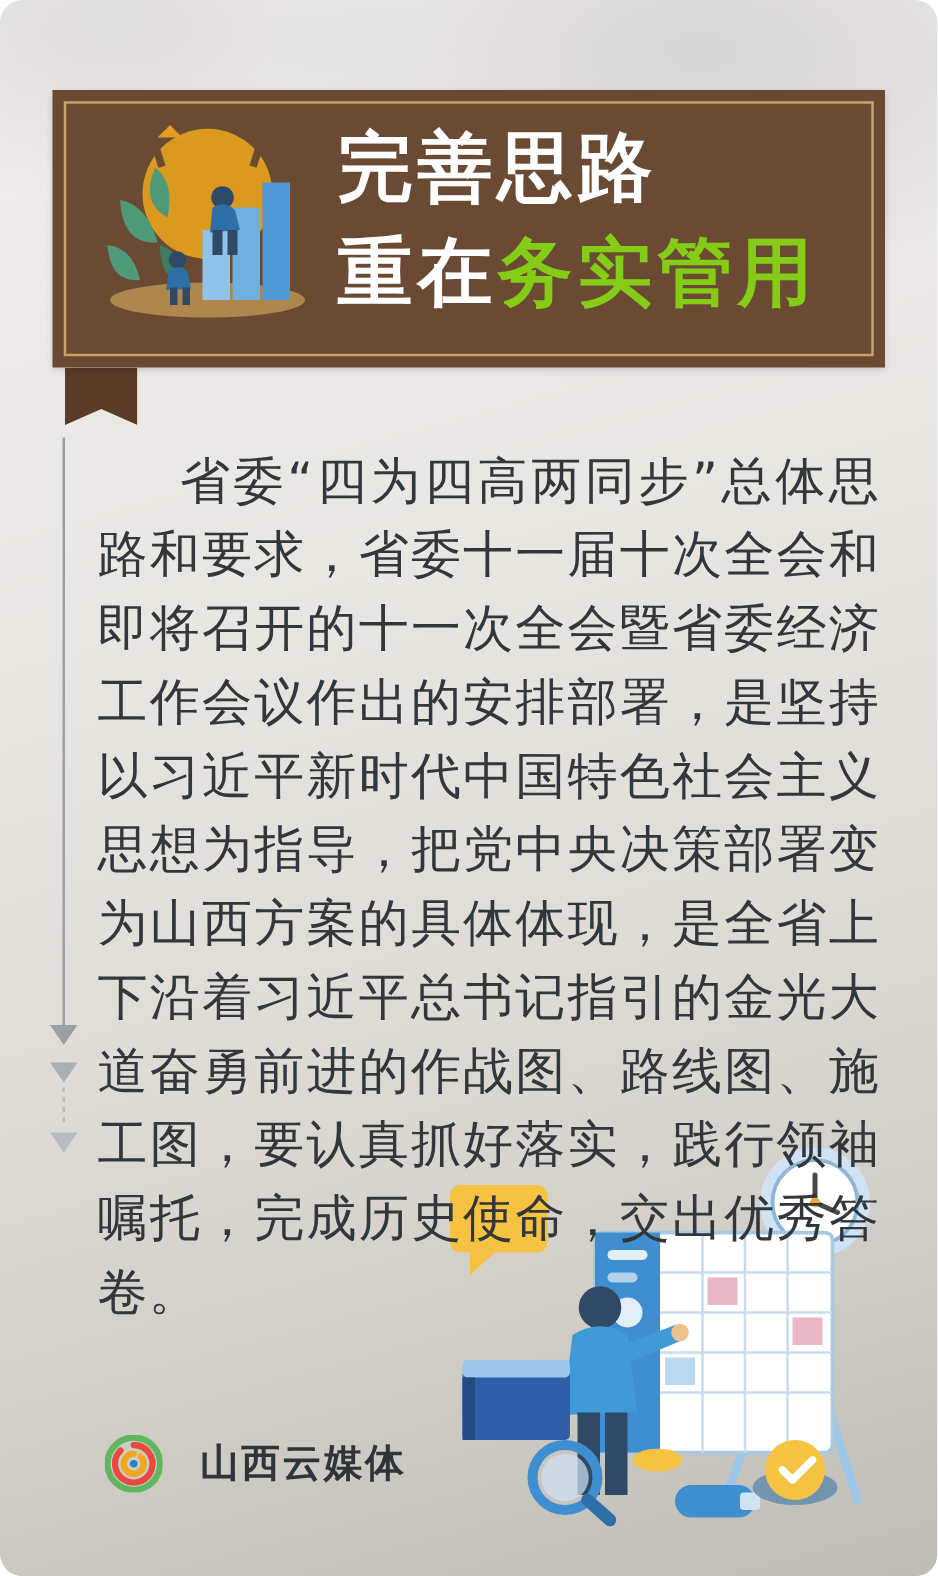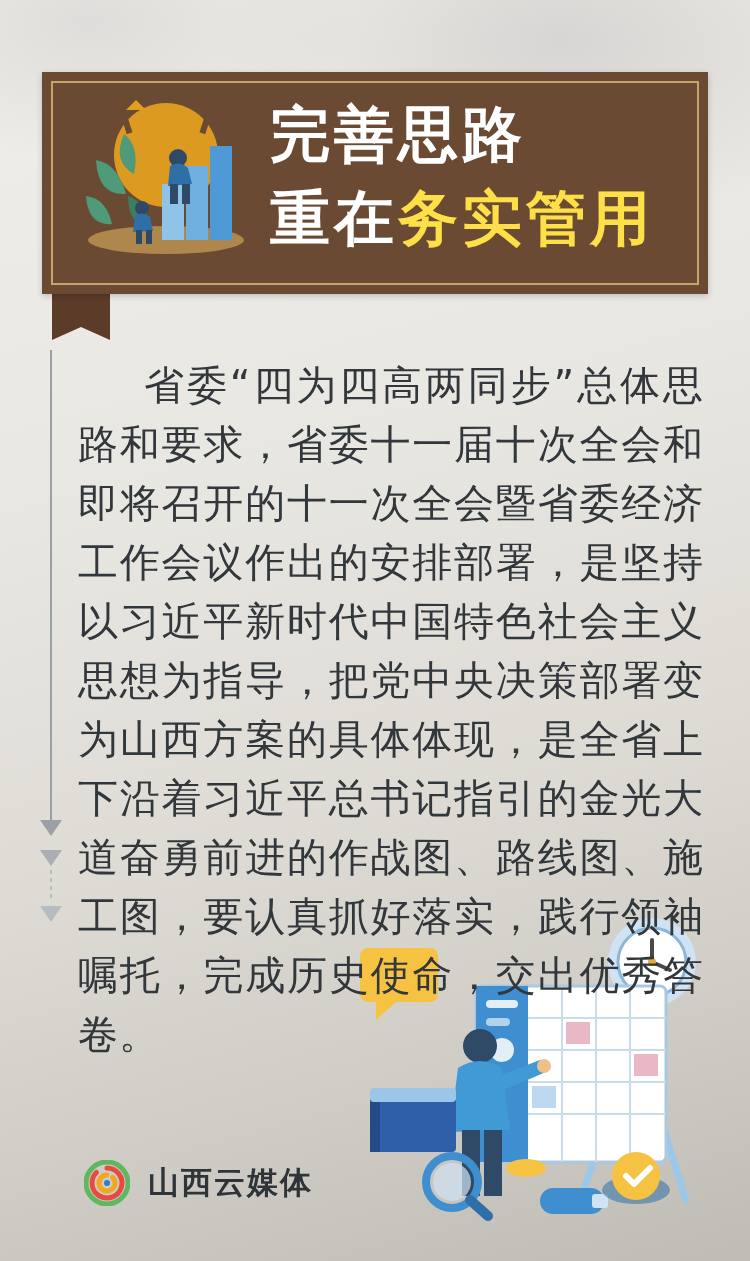--- a/index.html
+++ b/index.html
@@ -11,20 +11,21 @@
     height: 1261px;
     font-family: "Liberation Sans", sans-serif;
     overflow: hidden;
   }
   .poster {
     position: relative;
     width: 750px;
     height: 1261px;
     background: linear-gradient(165deg, #f0eeea 0%, #e9e7e2 35%, #dedbd5 62%, #cfccc6 82%, #bfbcb6 100%);
     overflow: hidden;
+    border-radius: 18px;
   }
   
   .wash {
     position: absolute;
     left: 0; right: 0; bottom: 0;
     height: 620px;
     background:
       radial-gradient(ellipse 420px 240px at 120px 1180px, rgba(120,125,128,0.30), rgba(120,125,128,0) 70%),
       radial-gradient(ellipse 520px 300px at 430px 1230px, rgba(110,115,120,0.28), rgba(110,115,120,0) 72%),
       radial-gradient(ellipse 380px 220px at 700px 1150px, rgba(130,135,138,0.25), rgba(130,135,138,0) 70%),
@@ -76,21 +77,21 @@
   }
   .title-line {
     font-family: "DejaVu Sans", "Liberation Sans", sans-serif;
     font-weight: bold;
     font-size: 60px;
     line-height: 84px;
     letter-spacing: 4px;
     color: #ffffff;
     white-space: nowrap;
   }
-  .title-line .accent { color: #fde047; }
+  .title-line .accent { color: #84cc16; }
 
   
   .banner-art {
     position: absolute;
     left: 24px;
     top: 28px;
     width: 200px;
     height: 170px;
   }
 
@@ -155,23 +156,22 @@
     z-index: 2;
   }
 
   
   .logo-row {
     position: absolute;
     left: 84px;
     top: 1148px;
     display: flex;
     align-items: center;
-    gap: 18px;
+    gap: 30px;
     z-index: 6;
-    margin-top: 12px;
   }
   .logo-mark {
     width: 46px; height: 46px;
     position: relative;
   }
   .logo-text {
     font-family: "DejaVu Sans", "Liberation Sans", sans-serif;
     font-size: 31px;
     font-weight: bold;
     letter-spacing: 2px;

